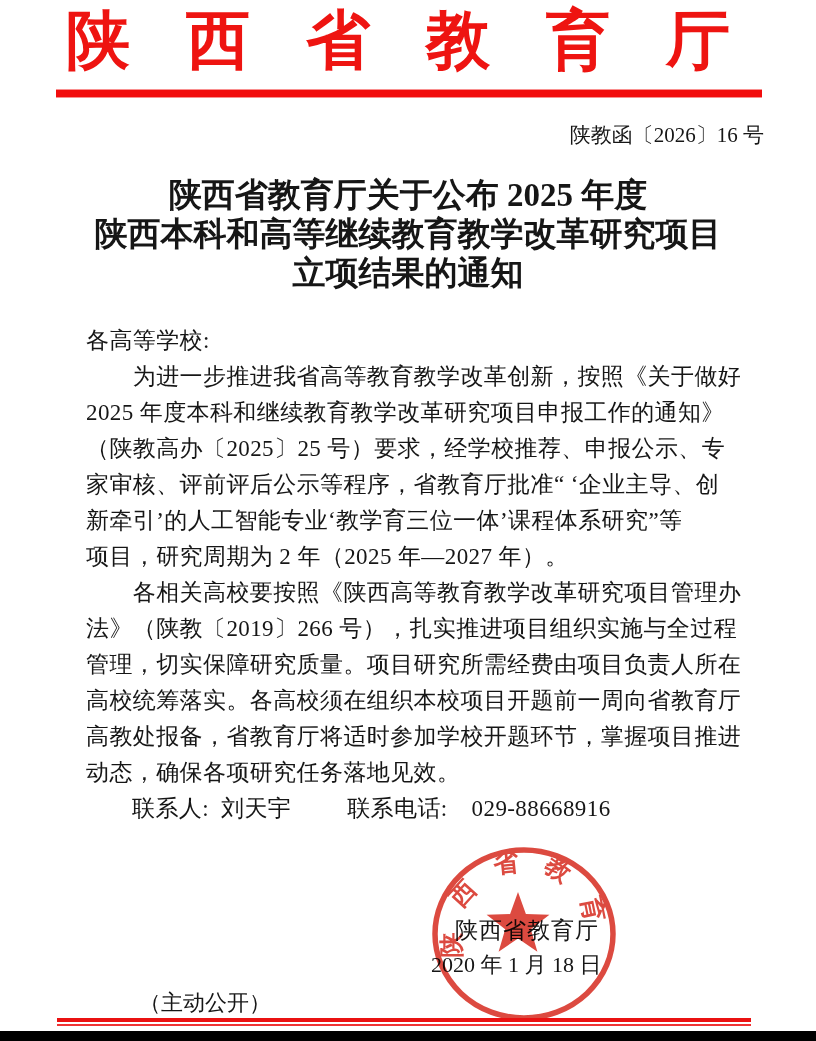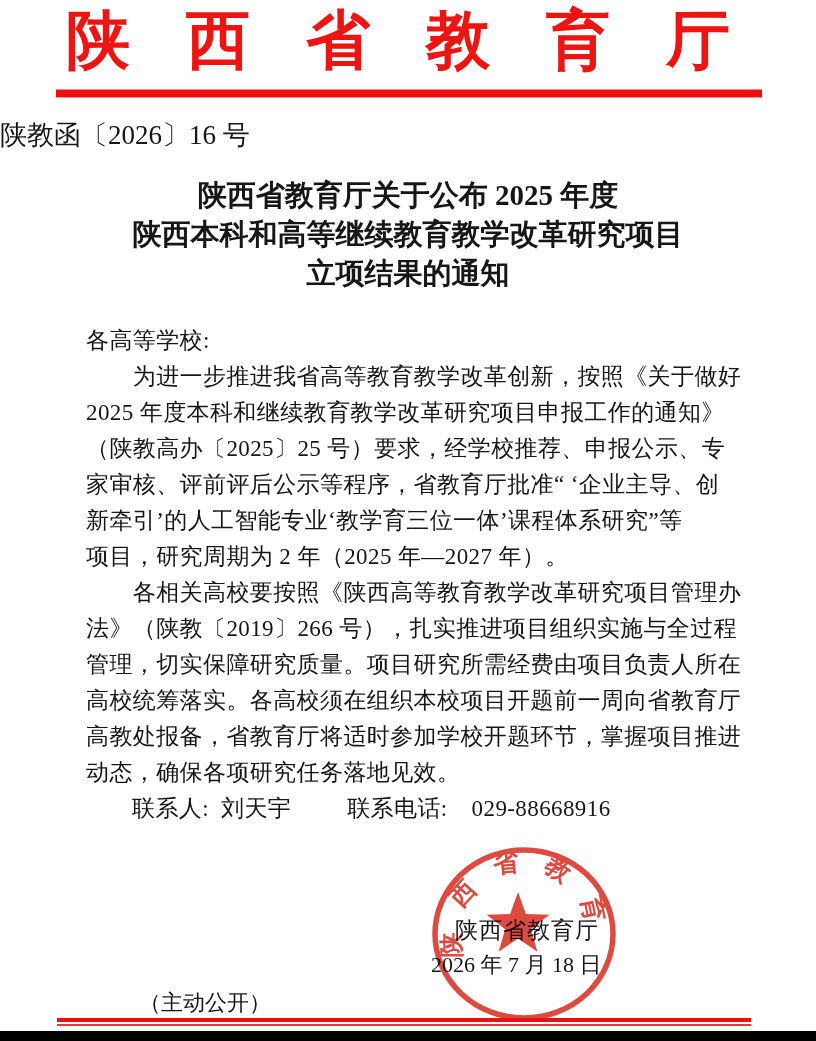--- a/index.html
+++ b/index.html
@@ -24,29 +24,30 @@
     white-space: nowrap;
   }
   .red-rule {
     height: 7px;
     background: #f20d0d;
     margin: 18px 54px 0 56px;
     box-shadow: 0 1px 0 #f98f8f, 0 -1px 0 #f98f8f;
   }
   .doc-number {
     margin-top: 26px;
+    text-align: right;
     padding-right: 52px;
-    font-size: 27px;
+    font-size: 21px;
     line-height: 24px;
   }
   .notice-title {
     margin-top: 29px;
     text-align: center;
     font-weight: bold;
-    font-size: 29px;
+    font-size: 33px;
     line-height: 39px;
   }
   .body-text {
     margin-top: 30px;
     padding: 0 74px 0 86px;
     font-size: 23px;
     line-height: 36px;
     letter-spacing: 0.4px;
   }
   .body-line { white-space: pre-wrap; }
@@ -131,21 +132,21 @@
         <div class="body-line">高教处报备，省教育厅将适时参加学校开题环节，掌握项目推进</div>
         <div class="body-line">动态，确保各项研究任务落地见效。</div>
       </div>
 
     <div class="body-line contact-line">
       <span class="indent"></span><span>联系人:</span><span class="person">刘天宇</span><span class="phone-label">联系电话:</span><span class="phone">029-88668916</span>
     </div>
   </div>
 
   <div class="signature-agency">陕西省教育厅</div>
-  <div class="signature-date">2026 年 7 月 18 日</div>
+  <div class="signature-date">2020 年 1 月 18 日</div>
 
   <svg class="seal" viewBox="0 0 200 190" xmlns="http://www.w3.org/2000/svg">
     <ellipse cx="100" cy="95" rx="89" ry="84" fill="none" stroke="#d93a2f" stroke-width="5.5"></ellipse>
     <polygon fill="#d93a2f" points="94,53 101.9,75.1 125.4,75.8 106.8,90.2 113.4,112.7 94,99.5 74.6,112.7 81.2,90.2 62.6,75.8 86.1,75.1"></polygon>
     <path id="sealArc" d="M 44.6 127 A 64 64 0 1 1 155.4 127" fill="none"></path>
     <text font-size="25" font-weight="bold" fill="#d93a2f" letter-spacing="22" font-family="Liberation Serif, DejaVu Serif, serif">
       <textPath href="#sealArc" startOffset="10">陕西省教育厅</textPath>
     </text>
   </svg>
 

